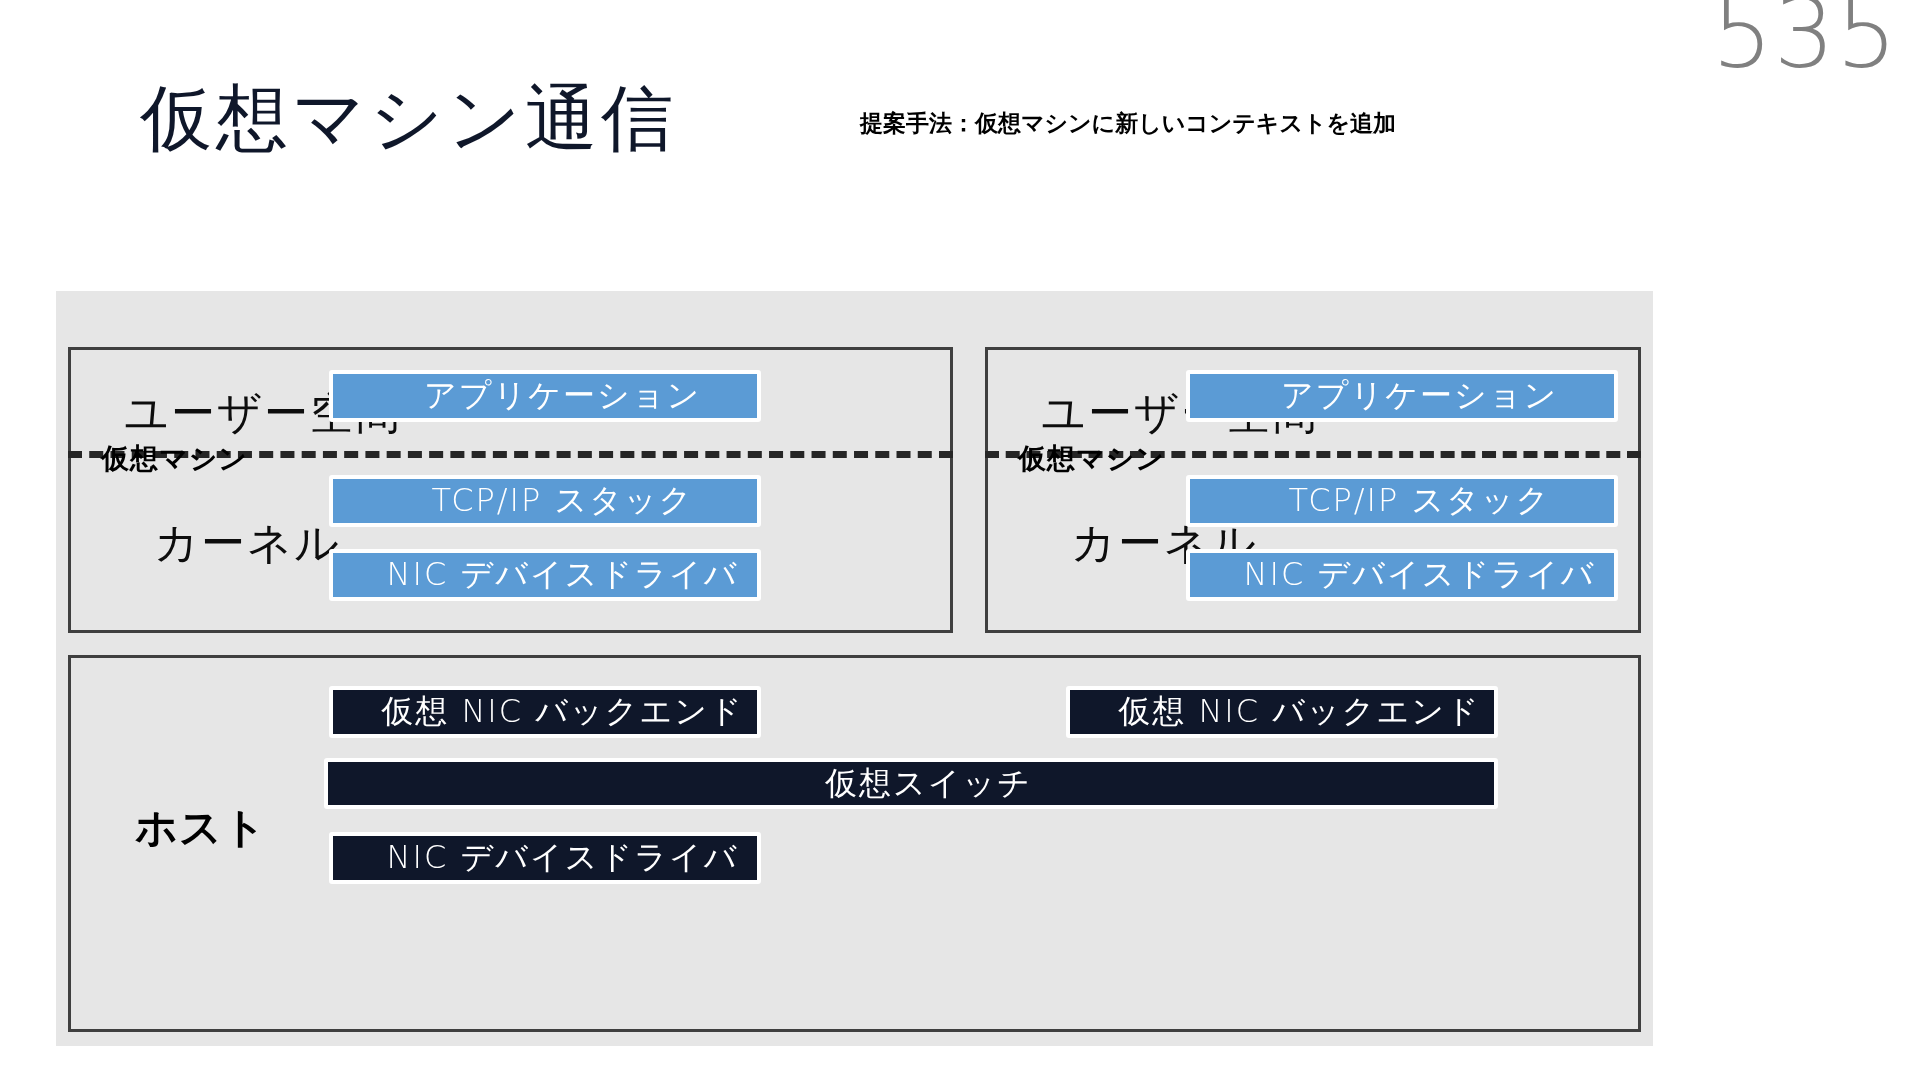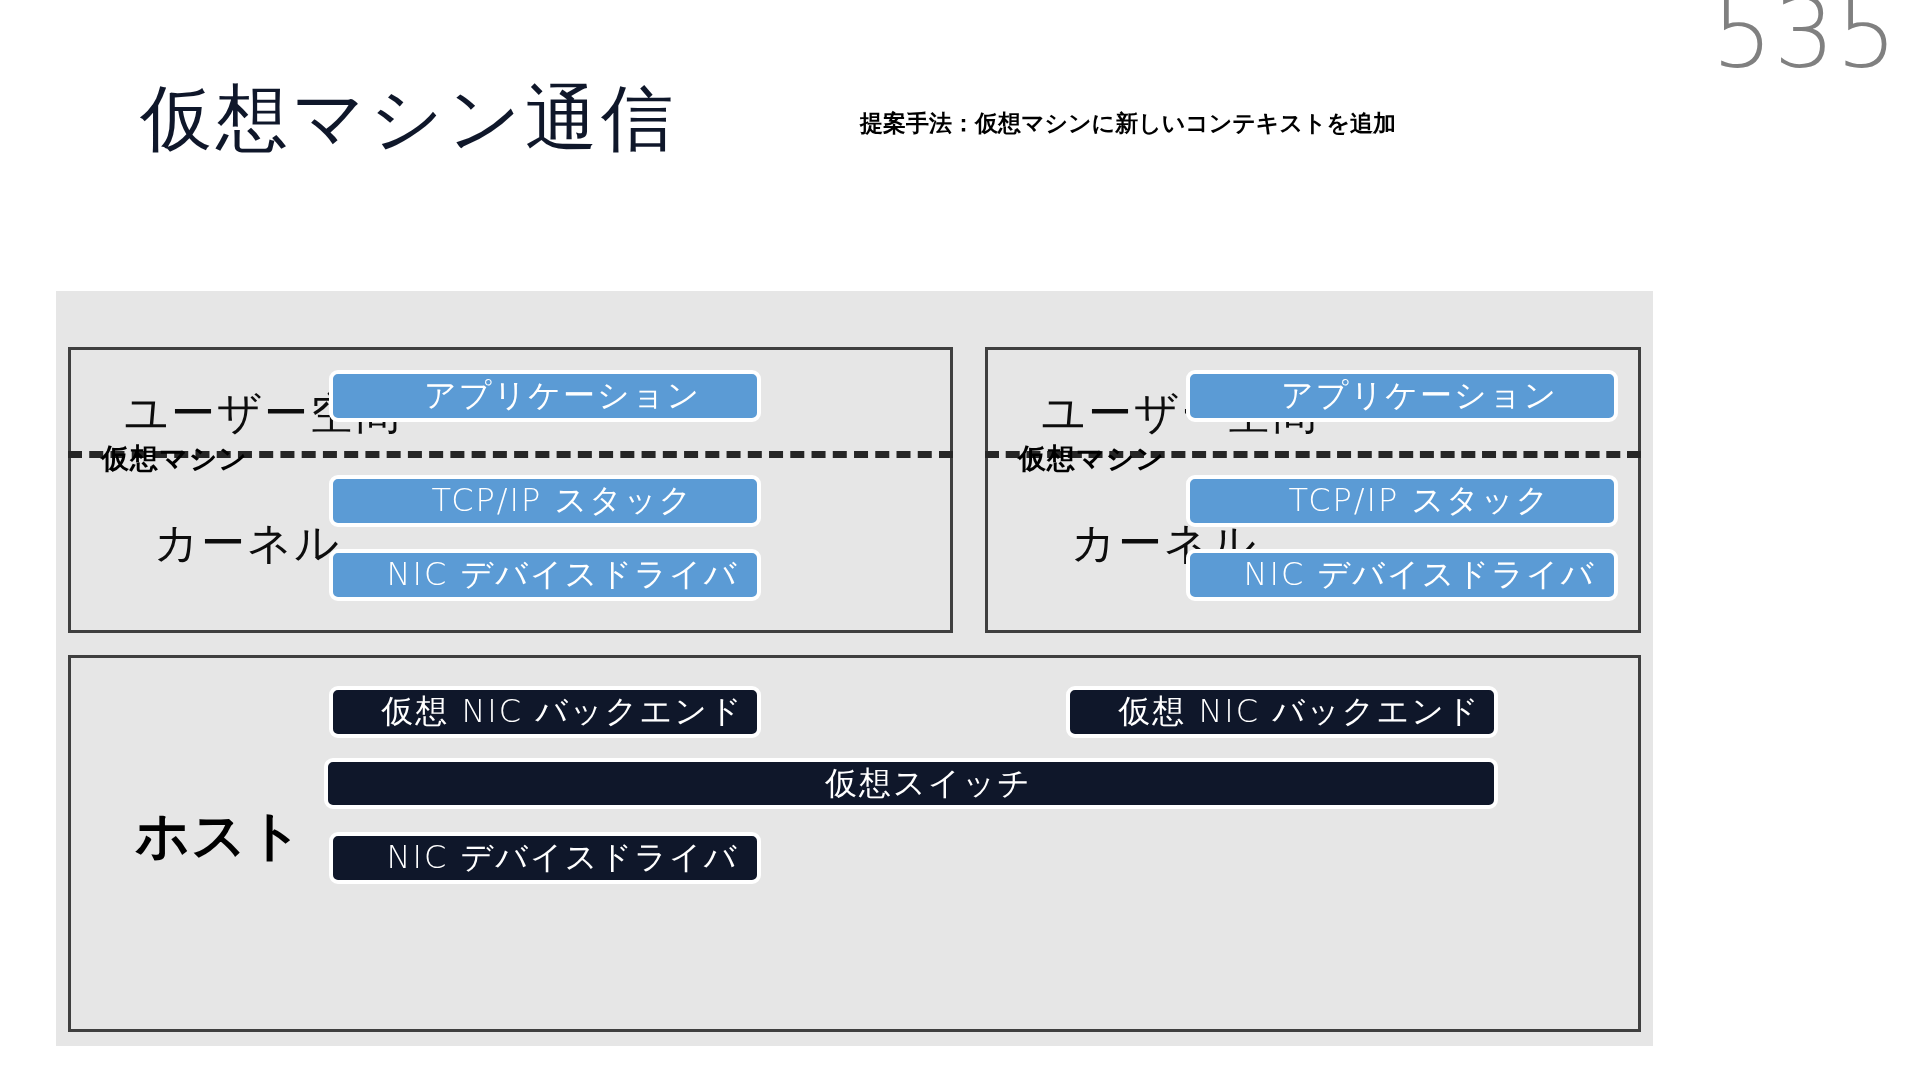--- a/index.html
+++ b/index.html
@@ -88,21 +88,21 @@
   .dashed-sep {
     position: absolute;
     height: 0;
     border-top: 7px dashed #262626;
   }
 
   
   .box {
     position: absolute;
     box-sizing: border-box;
-    border-radius: 9px;
+    border-radius: 3px;
     border: 4px solid #ffffff;
     color: #ffffff;
     font-family: "DejaVu Sans", sans-serif;
     font-weight: 300;
     font-size: 32px;
     letter-spacing: 2px;
     display: flex;
     align-items: center;
     justify-content: center;
     white-space: nowrap;
@@ -151,21 +151,21 @@
 
     <div class="box blue" style="left:198px; top:20px; width:432px; height:52px;">アプリケーション</div>
 
     <div class="box blue" style="left:198px; top:125px; width:432px; height:52px;">TCP/IP スタック</div>
 
     <div class="box blue" style="left:198px; top:199px; width:432px; height:52px;">NIC デバイスドライバ</div>
   </div>
 
   <div class="pane" id="host-pane">
 
-    <div class="label strong" style="left:64px; top:142px; font-size:54px;">ホスト</div>
+    <div class="label strong" style="left:64px; top:142px; font-size:42px;">ホスト</div>
 
     <div class="box green" style="left:258px; top:28px; width:432px; height:52px;">仮想 NIC バックエンド</div>
 
     <div class="box green" style="left:995px; top:28px; width:432px; height:52px;">仮想 NIC バックエンド</div>
 
     <div class="box green" style="left:253px; top:100px; width:1174px; height:51px;">仮想スイッチ</div>
 
     <div class="box green" style="left:258px; top:174px; width:432px; height:52px;">NIC デバイスドライバ</div>
   </div>
 

